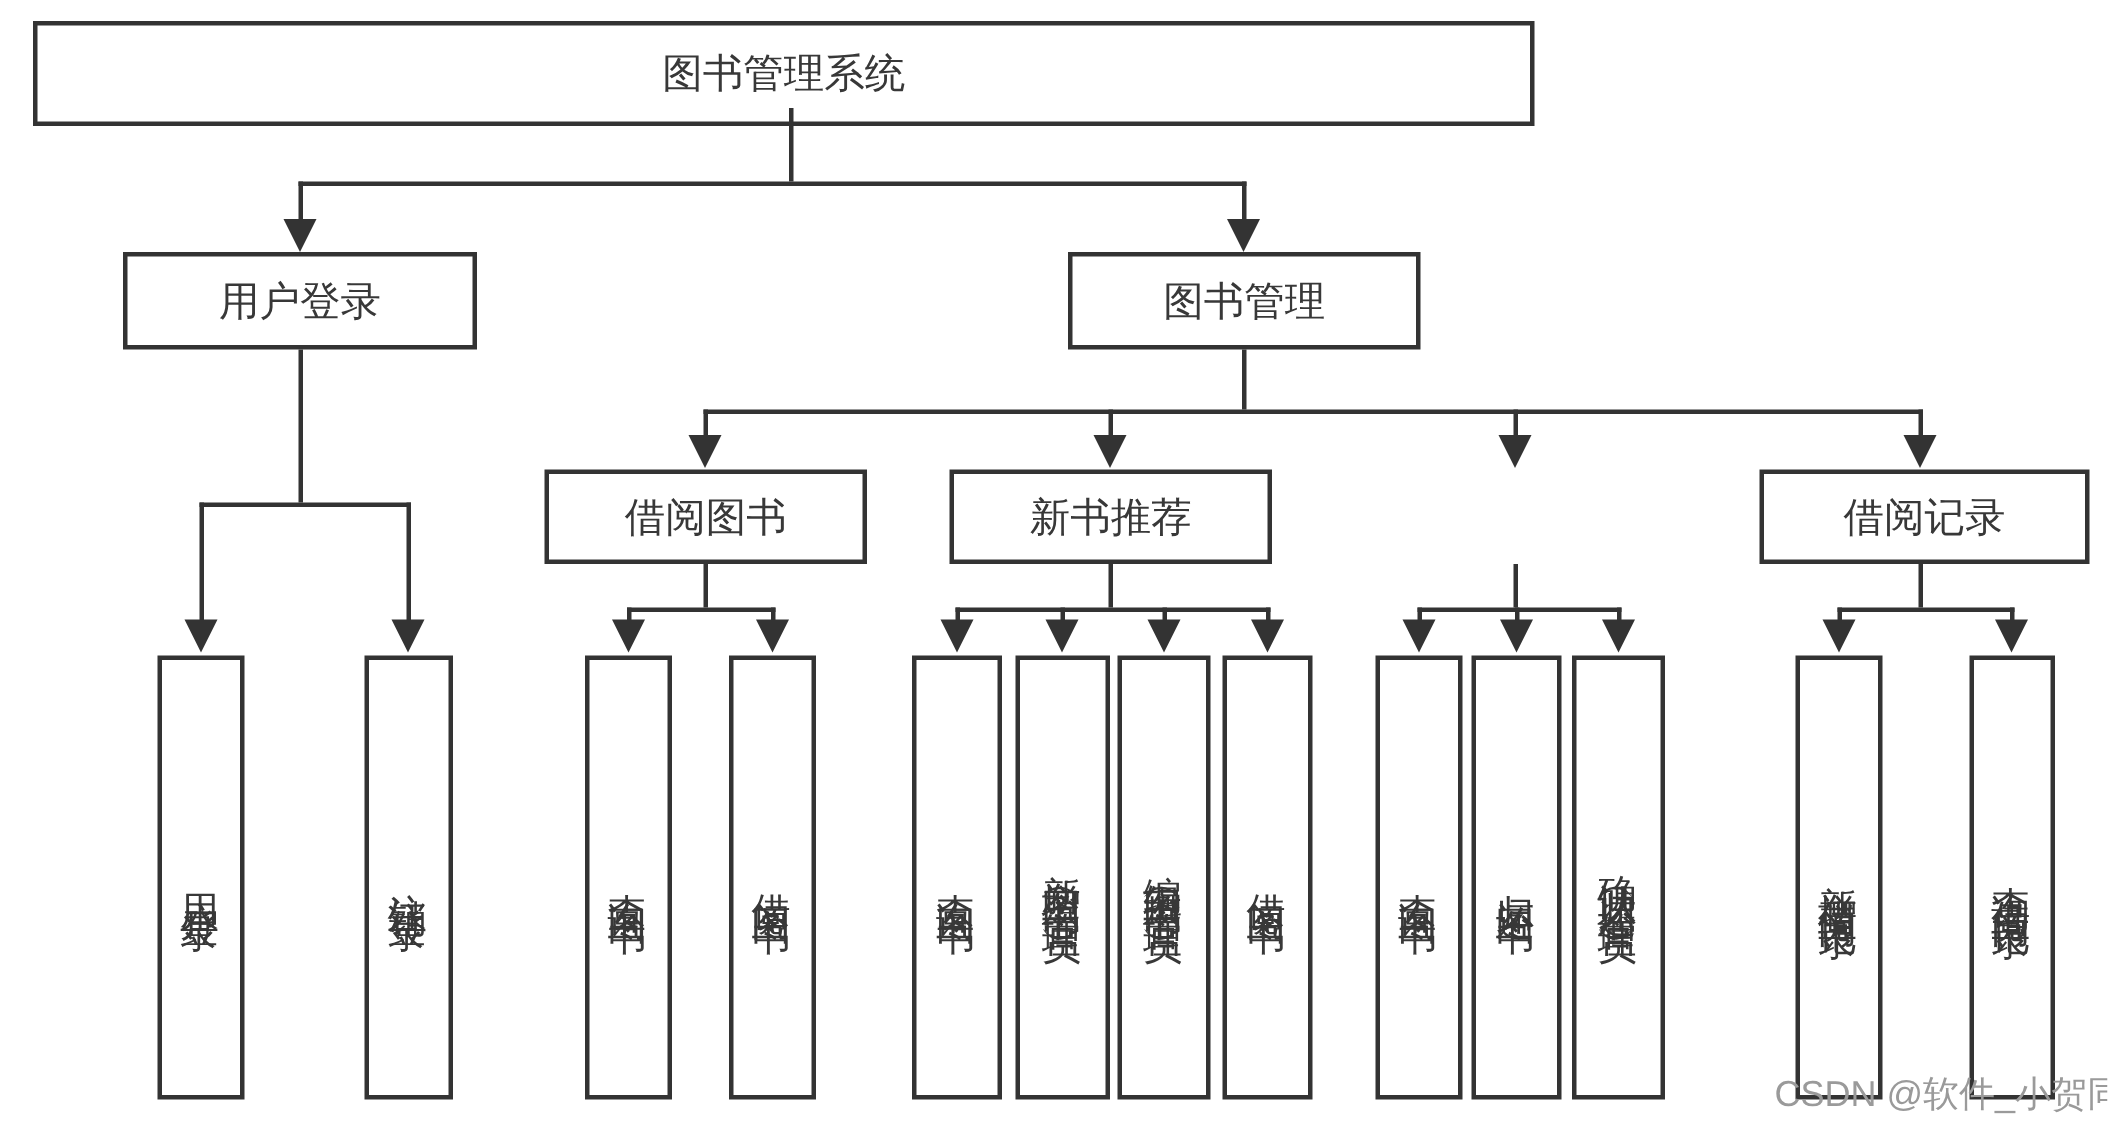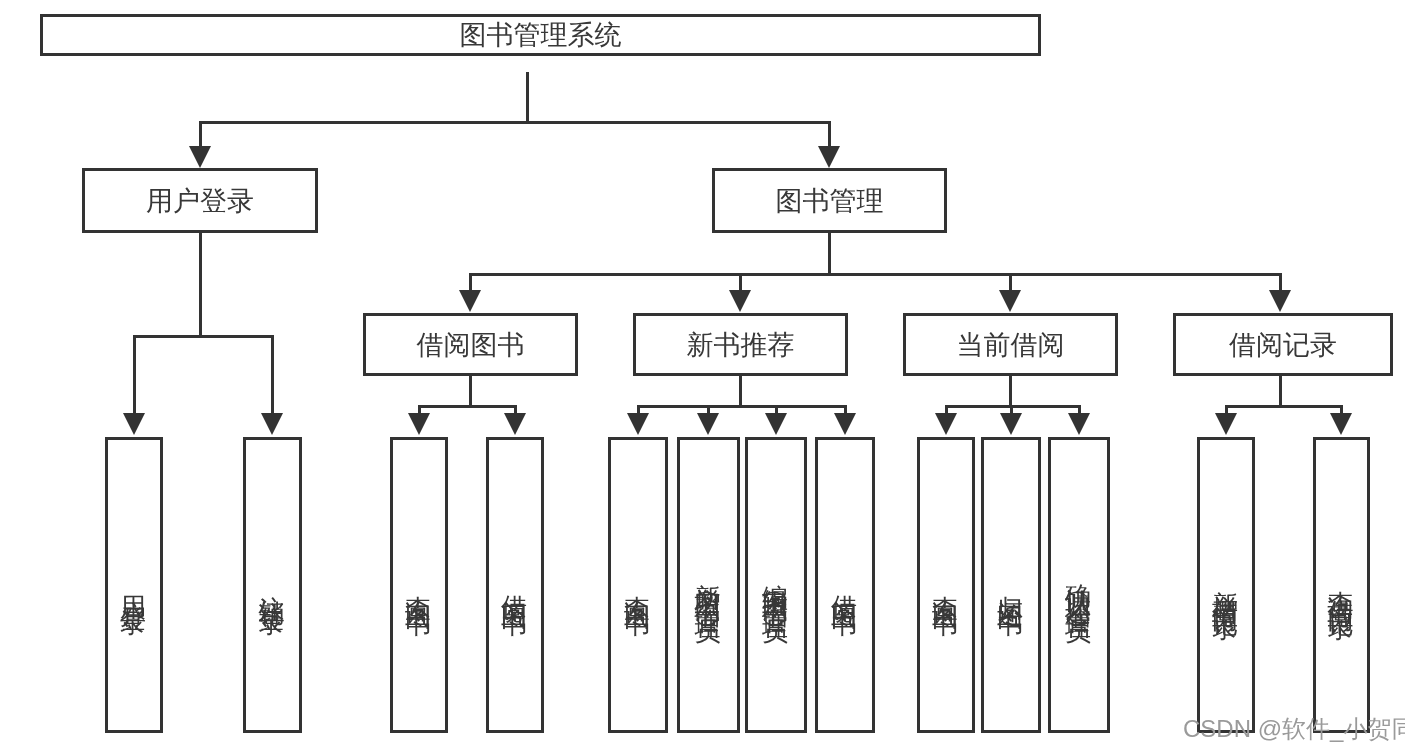--- a/index.html
+++ b/index.html
@@ -32,21 +32,21 @@
   .wm {
     position:absolute; left:1183px; top:713px; z-index:5;
     font-size:24px; color:#9a9a9a; white-space:nowrap;
   }
 </style>
 </head>
 <body>
 
 <div id="canvas">
 
-  <div class="box" style="left:22px; top:14px; width:1001px; height:42px;margin-left:18px;">图书管理系统</div>
+  <div class="box" style="left:22px; top:14px; width:1001px; height:70px;">图书管理系统</div>
 
   <div class="v" style="left:526px; top:72px; height:49px;"></div>
   <div class="h" style="left:199px; top:121px; width:632px;"></div>
   <div class="v" style="left:199px; top:121px; height:26px;"></div>
   <div class="a" style="left:189px; top:146px;"></div>
   <div class="v" style="left:828px; top:121px; height:26px;"></div>
   <div class="a" style="left:818px; top:146px;"></div>
 
   <div class="box" style="left:82px; top:168px; width:236px; height:65px;">用户登录</div>
   <div class="box" style="left:712px; top:168px; width:235px; height:65px;font-family:Liberation Mono, monospace;">图书管理</div>
@@ -64,21 +64,20 @@
   <div class="a" style="left:459px; top:290px;"></div>
   <div class="v" style="left:739px; top:273px; height:18px;"></div>
   <div class="a" style="left:729px; top:290px;"></div>
   <div class="v" style="left:1009px; top:273px; height:18px;"></div>
   <div class="a" style="left:999px; top:290px;"></div>
   <div class="v" style="left:1279px; top:273px; height:18px;"></div>
   <div class="a" style="left:1269px; top:290px;"></div>
 
   <div class="box" style="left:363px; top:313px; width:215px; height:63px;">借阅图书</div>
   <div class="box" style="left:633px; top:313px; width:215px; height:63px;">新书推荐</div>
-  <div class="box" style="left:903px; top:313px; width:215px; height:63px;">当前借阅</div>
   <div class="box" style="left:1173px; top:313px; width:220px; height:63px;">借阅记录</div>
 
   <div class="v" style="left:469px; top:376px; height:29px;"></div>
   <div class="v" style="left:739px; top:376px; height:29px;"></div>
   <div class="v" style="left:1009px; top:376px; height:29px;"></div>
   <div class="v" style="left:1279px; top:376px; height:29px;"></div>
 
   <div class="h" style="left:418px; top:405px; width:99px;"></div>
   <div class="v" style="left:418px; top:405px; height:10px;"></div>
   <div class="a" style="left:408px; top:413px;"></div>

